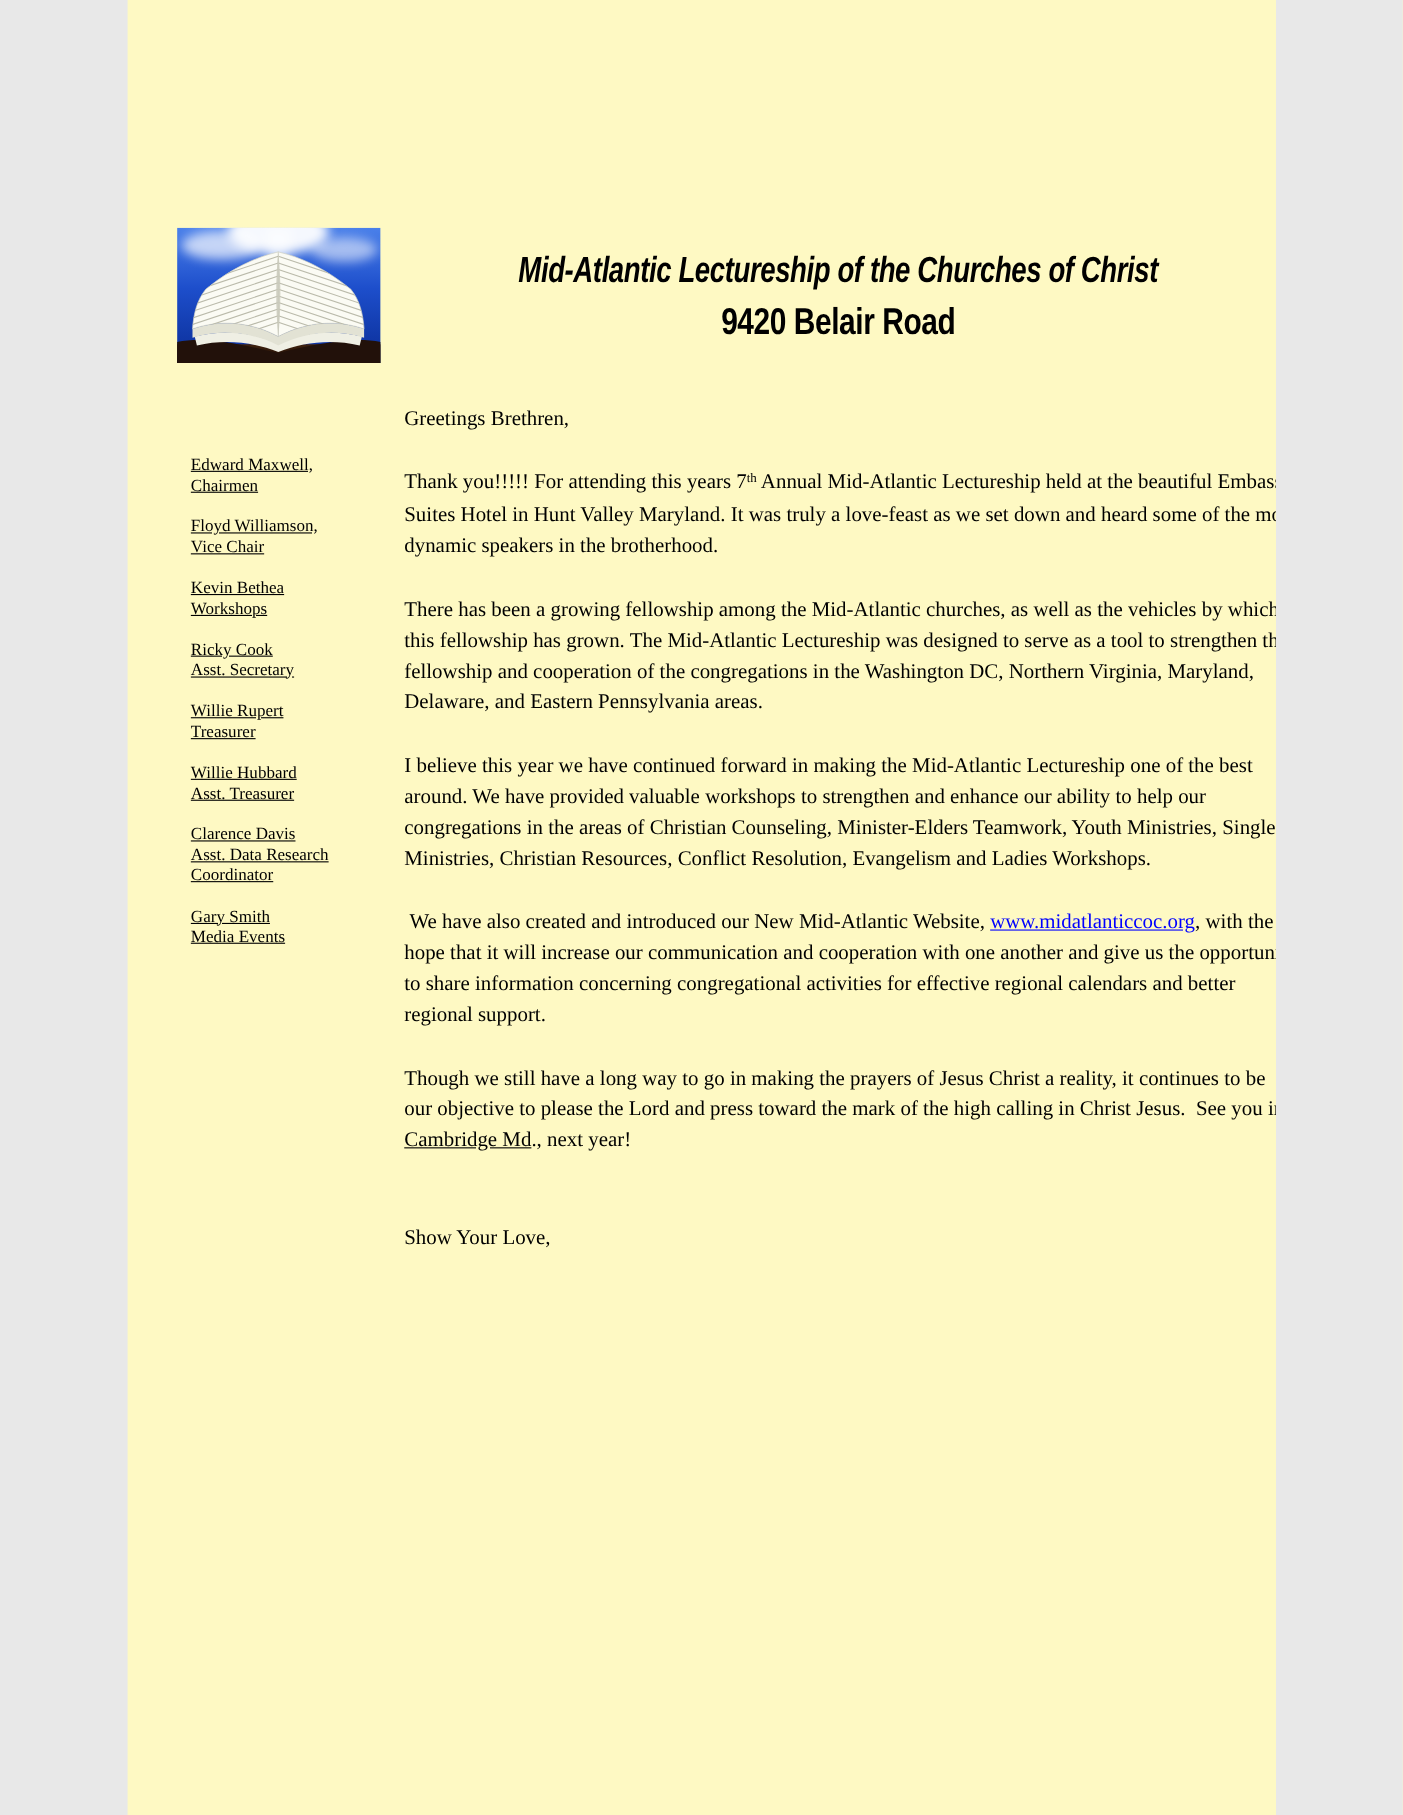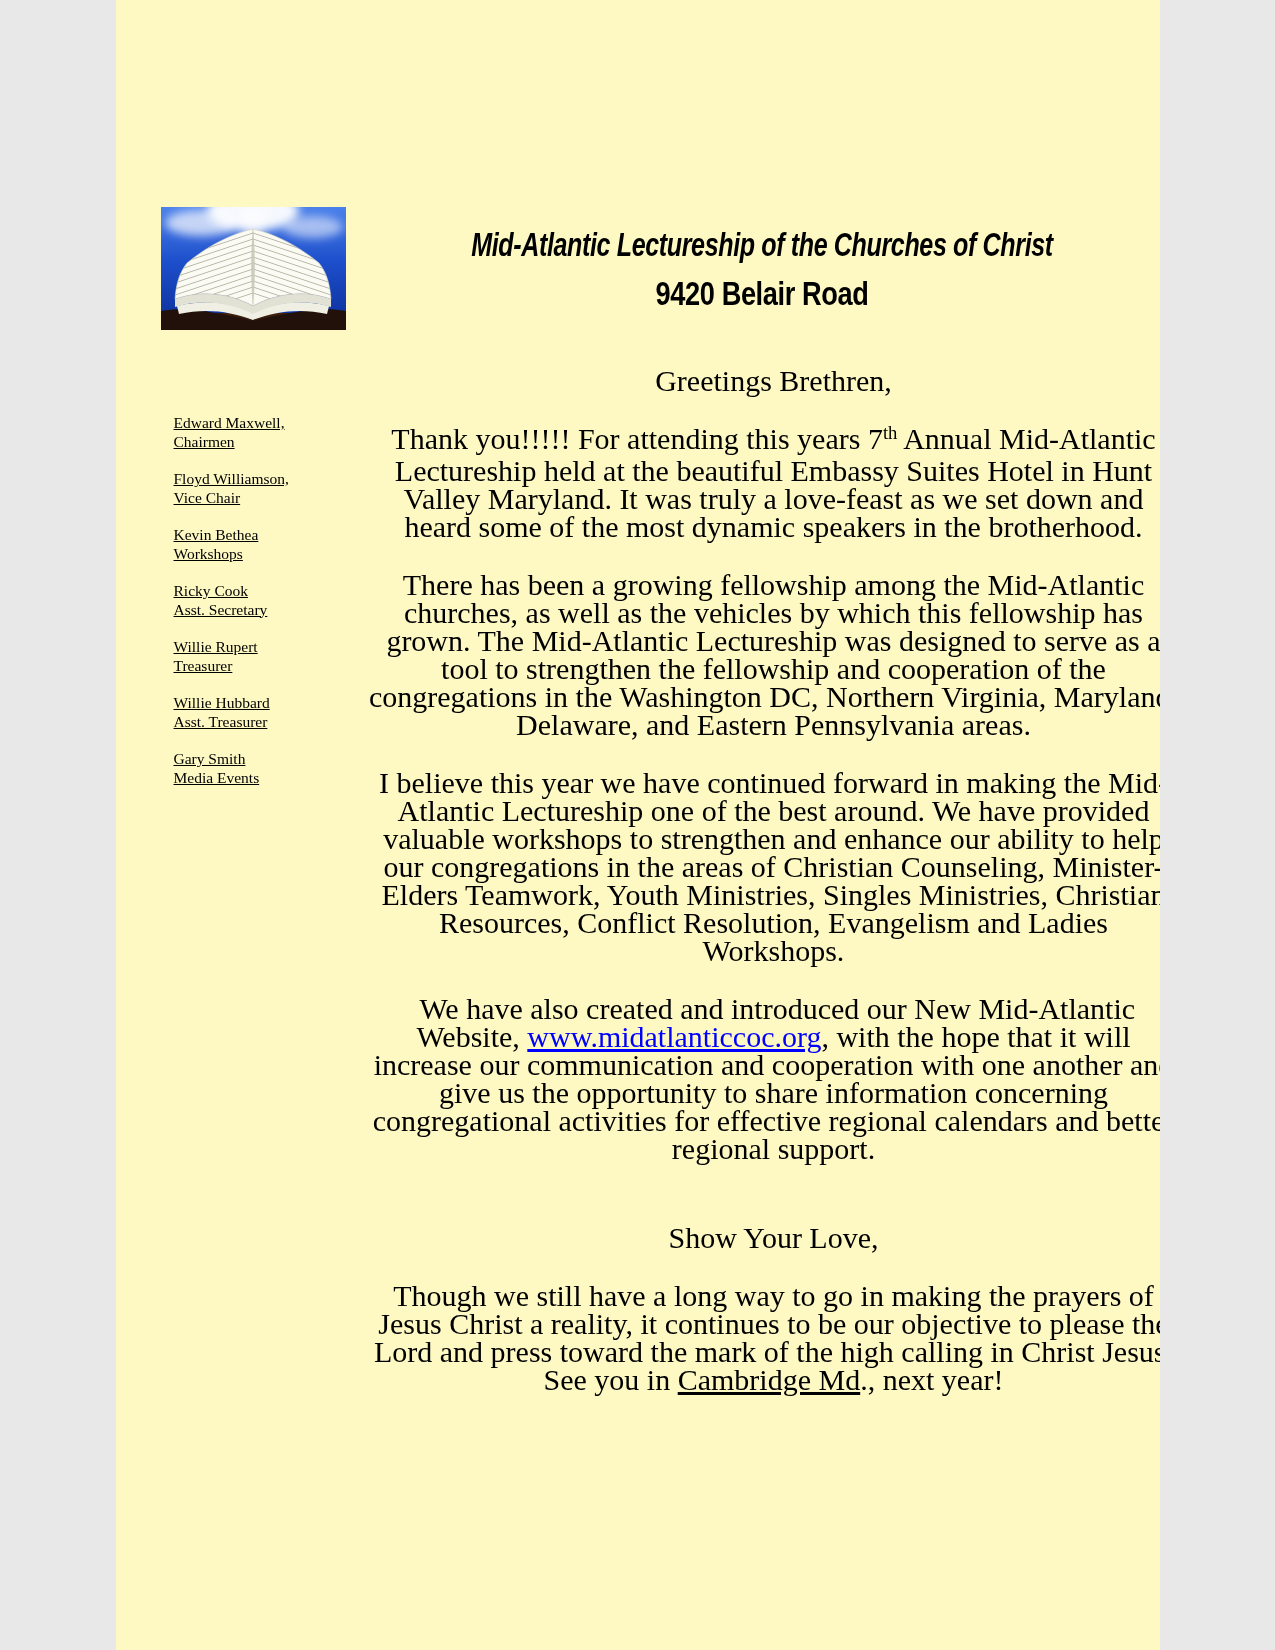--- a/index.html
+++ b/index.html
@@ -30,21 +30,21 @@
   }
 
   
   .sidebar { position:absolute; left:58px; top:414px; width:158px;
     font-size:15.5px; line-height:18.5px;text-decoration:underline; }
   .officer { margin:0 0 19px 0; }
   .officer .nm, .officer .rl { display:block; }
 
   
   .letter { position:absolute; left:252px; top:367px; width:812px;
-    font-size:30px; line-height:28px;text-align:center; }
+    font-size:19px; line-height:28px; }
   .para { margin:0 0 30px 0; white-space:pre-wrap; }
   sup.ord { font-size:0.62em; position:relative; top:-0.55em; vertical-align:baseline; }
   .weblink { color:#0000ff; text-decoration:underline; cursor:pointer;font-family:Liberation Serif, serif; }
   .ul-black { text-decoration:underline; }
   .closing { margin-top:61px; }
   .sig { margin-bottom:0; }
 </style>
 </head>
 <body>
 
@@ -137,36 +137,40 @@
       </div>
     <div class="officer">
         <span class="nm">Willie Rupert</span>
         <span class="rl">Treasurer</span>
       </div>
     <div class="officer">
         <span class="nm">Willie Hubbard</span>
         <span class="rl">Asst. Treasurer</span>
       </div>
     <div class="officer">
+        <span class="nm">Clarence Davis</span>
+        <span class="rl">Asst. Data Research Coordinator</span>
+      </div>
+    <div class="officer">
         <span class="nm">Gary Smith</span>
         <span class="rl">Media Events</span>
       </div>
   </div>
 
   <div class="letter">
     <p class="para">Greetings Brethren,</p>
 
     <p class="para"><span>Thank you!!!!! For attending this years 7</span><sup class="ord">th</sup><span> Annual Mid-Atlantic Lectureship held at the beautiful Embassy Suites Hotel in Hunt Valley Maryland. It was truly a love-feast as we set down and heard some of the most dynamic speakers in the brotherhood.</span></p>
 
     <p class="para">There has been a growing fellowship among the Mid-Atlantic churches, as well as the vehicles by which this fellowship has grown. The Mid-Atlantic Lectureship was designed to serve as a tool to strengthen the fellowship and cooperation of the congregations in the Washington DC, Northern Virginia, Maryland, Delaware, and Eastern Pennsylvania areas.</p>
 
     <p class="para">I believe this year we have continued forward in making the Mid-Atlantic Lectureship one of the best around. We have provided valuable workshops to strengthen and enhance our ability to help our congregations in the areas of Christian Counseling, Minister-Elders Teamwork, Youth Ministries, Singles Ministries, Christian Resources, Conflict Resolution, Evangelism and Ladies Workshops.</p>
 
     <p class="para"><span> We have also created and introduced our New Mid-Atlantic Website, </span><a class="weblink">www.midatlanticcoc.org</a><span>, with the hope that it will increase our communication and cooperation with one another and give us the opportunity to share information concerning congregational activities for effective regional calendars and better regional support.</span></p>
 
+    <p class="para"><span>Though we still have a long way to go in making the prayers of Jesus Christ a reality, it continues to be our objective to please the Lord and press toward the mark of the high calling in Christ Jesus.  See you in </span><span class="ul-black">Cambridge Md</span><span>., next year!</span></p>
+
     <p class="para closing">Show Your Love,</p>
-
-    <p class="para"><span>Though we still have a long way to go in making the prayers of Jesus Christ a reality, it continues to be our objective to please the Lord and press toward the mark of the high calling in Christ Jesus.  See you in </span><span class="ul-black">Cambridge Md</span><span>., next year!</span></p>
 
     <p class="para sig"><br></p>
   </div>
 
 </div>
 
 </body></html>

